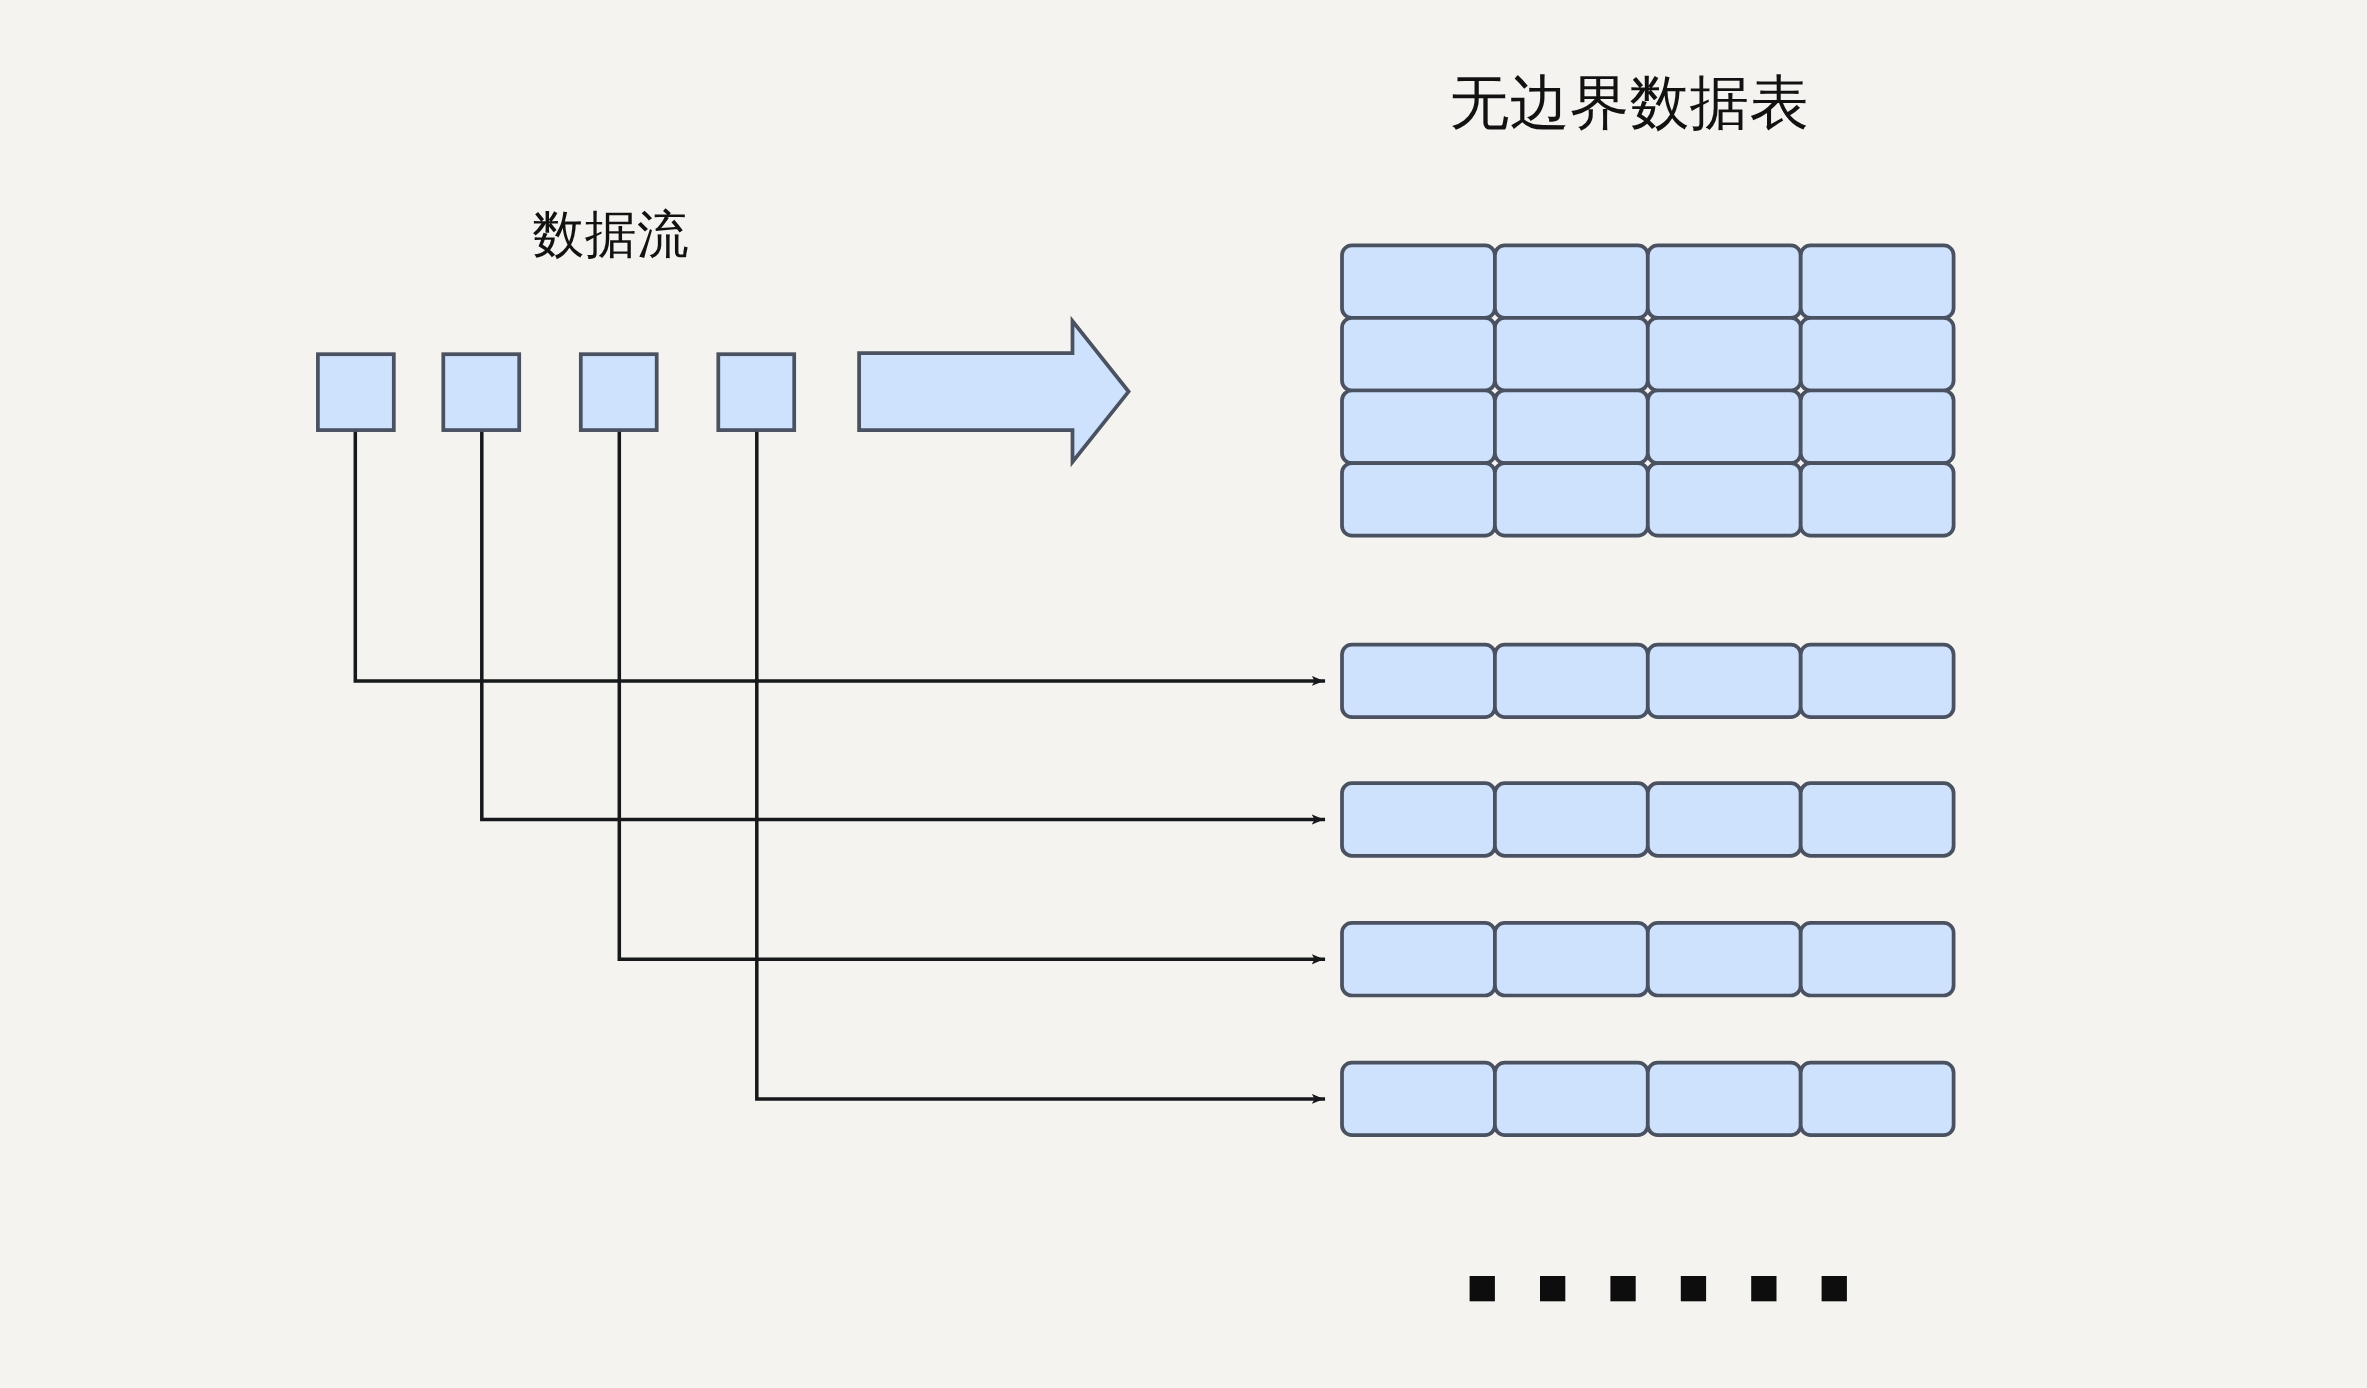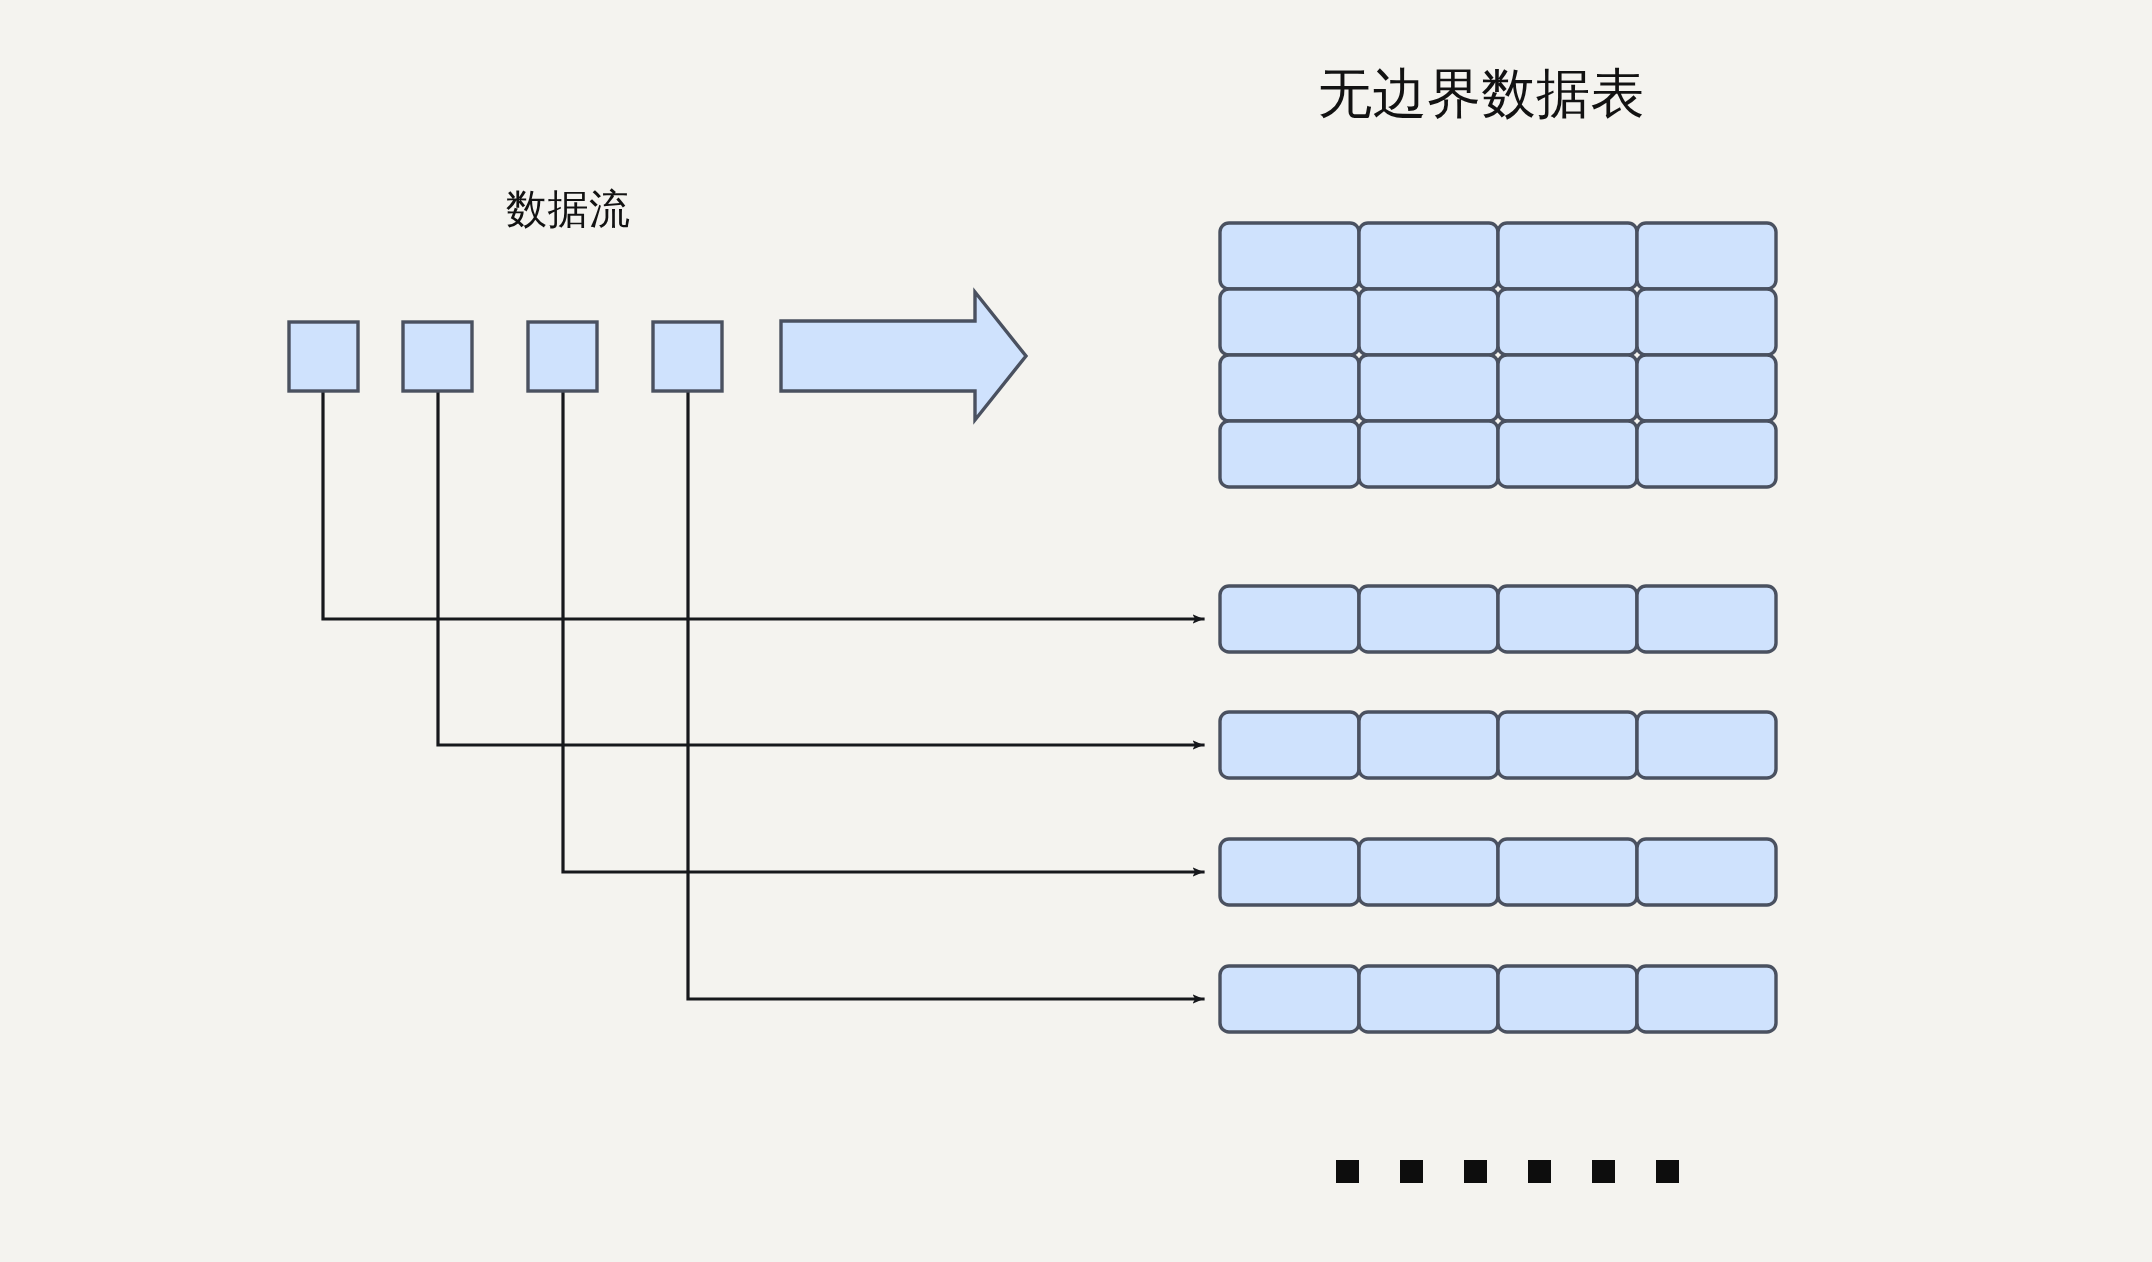--- a/index.html
+++ b/index.html
@@ -30,23 +30,23 @@
     font-weight: 400;
     white-space: nowrap;
     letter-spacing: 0.5px;
   }
   #title-label {
     left: 1318px;
     top: 58px;
     font-size: 54px;
   }
   #stream-label {
-    left: 506px;
+    left: 484px;
     top: 182px;
-    font-size: 41px;
+    font-size: 47px;
   }
 </style>
 </head>
 <body>
 
 <div id="canvas">
 
   <svg id="diagram-svg" viewBox="0 0 2152 1262" xmlns="http://www.w3.org/2000/svg">
     <defs>
       <marker id="arrowhead" markerWidth="12" markerHeight="12" refX="10.5" refY="5" orient="auto" markerUnits="userSpaceOnUse">

